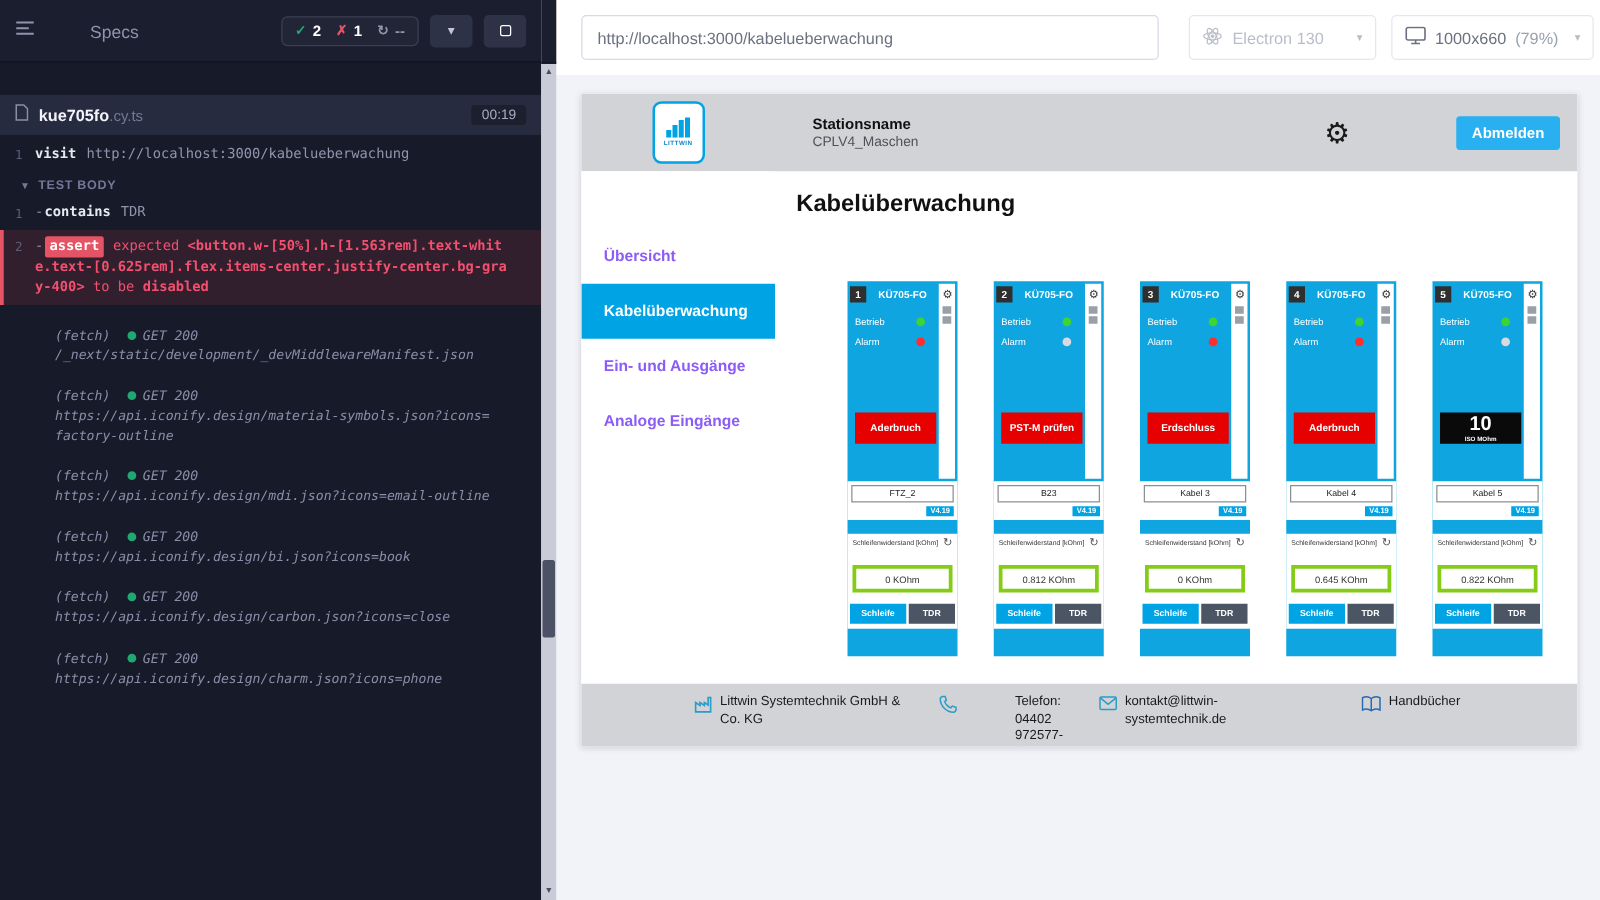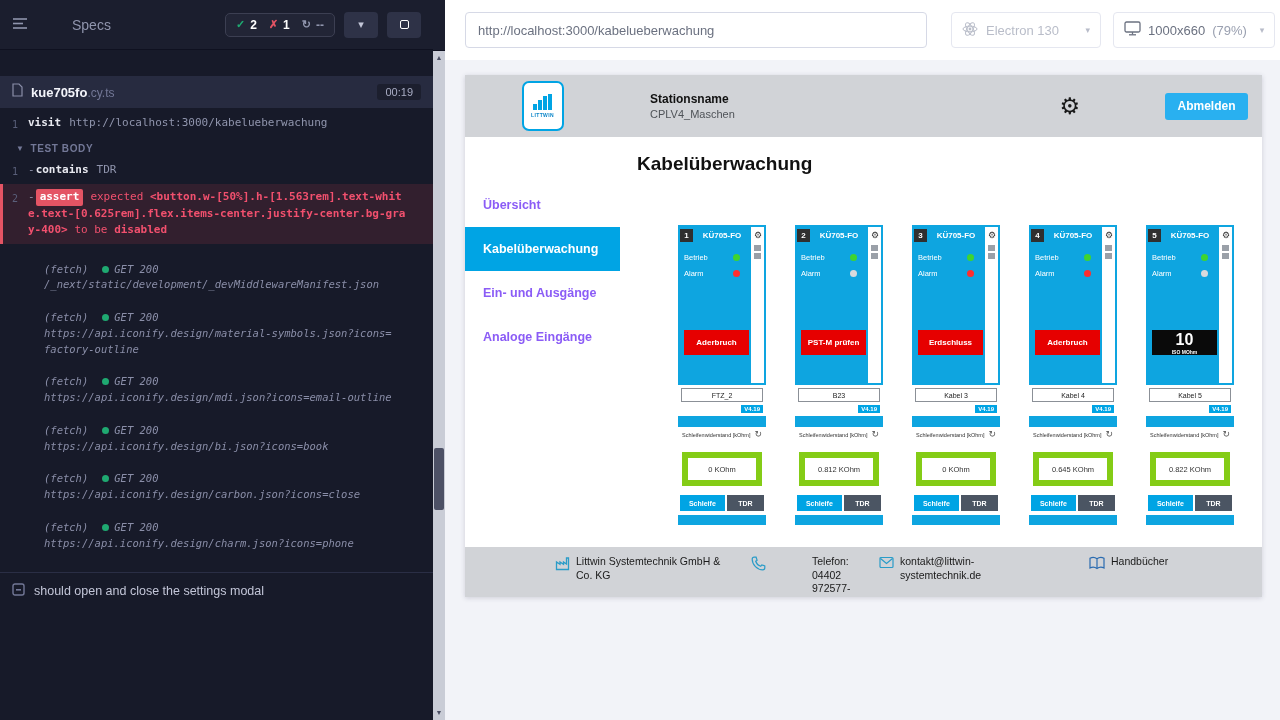--- a/index.html
+++ b/index.html
@@ -107,21 +107,21 @@
   .status-btn.big .status-main { font-size:16px; }
   .status-sub { font-size:5px; font-weight:bold; }
   .label-sec { position:absolute; z-index:3; top:160px; left:0; right:0; background:#fff; padding:3px 3px 2px; }
   .label-box { border:1px solid #8b9097; height:14px; display:flex; align-items:center; justify-content:center; font-size:7px; color:#222; background:#fff; }
   .ver-row { display:flex; justify-content:flex-end; padding:3px 0 1px; }
   .ver-badge { background:#00a4e4; color:#fff; font-size:6px; font-weight:bold; padding:1px 3px; }
   .meas-sec { position:absolute; z-index:3; top:202px; left:0; right:0; background:#fff; padding:2px 2px 4px; }
   .meas-title-row { display:flex; justify-content:space-between; align-items:center; padding:1px 2px; }
   .meas-title { font-size:5.5px; color:#333; }
   .refresh-ic { font-size:9px; color:#555; line-height:1; cursor:pointer; }
-  .value-box { border:6px solid #84cc16; height:34px; margin:12px 2px 0; display:flex; align-items:center; justify-content:center; font-size:7.5px; color:#333; }
+  .value-box { border:3px solid #84cc16; height:22px; margin:12px 2px 0; display:flex; align-items:center; justify-content:center; font-size:7.5px; color:#333; }
   .card-btns { display:flex; gap:2px; margin-top:9px; }
   .cbtn { height:16px; display:flex; align-items:center; justify-content:center; color:#fff; font-size:7px; font-weight:bold; cursor:pointer; }
   .cbtn-schleife { flex:1.2; background:#00a4e4; }
   .cbtn-tdr { flex:1; background:#4b5563; }
 
   .app-footer { height:50px; flex:none; background:#d1d3d7; display:flex; align-items:flex-start; padding:8px 10px 0 90px; gap:26px; font-size:10.5px; color:#1a1a1a; }
   .f-item { display:flex; gap:6px; line-height:1.3; }
   .f-icon { flex:none; margin-top:1px; }
   .fw-company { max-width:170px; } .fw-phone { max-width:102px;gap:46px; } .fw-email { max-width:152px; } .fw-manuals { margin-left:32px; }
 </style>
@@ -248,29 +248,20 @@
 
           <div class="fetch">
             <div class="fetch-head">
               <span>(fetch)</span>
               <span><span class="dot"></span><span>GET 200</span></span>
             </div>
             <div class="fetch-url">https://api.iconify.design/charm.json?icons=phone</div>
           </div>
         </div>
 
-      <div class="next-test">
-        <span>
-          <svg width="13" height="13" viewBox="0 0 13 13">
-              <rect x="1" y="1" width="11" height="11" rx="2" fill="none" stroke="#737897" stroke-width="1.4"></rect>
-              <rect x="4" y="6" width="5" height="1.6" fill="#737897"></rect>
-            </svg>
-        </span>
-        <span>should open and close the settings modal</span>
-      </div>
 
     </div>
   </aside>
 
   <div class="scrollcol">
     <div class="cap"></div>
     <div class="scroll-arrow">▲</div>
     <div class="scroll-thumb"></div>
     <div class="scroll-arrow bottom">▼</div>
   </div>

